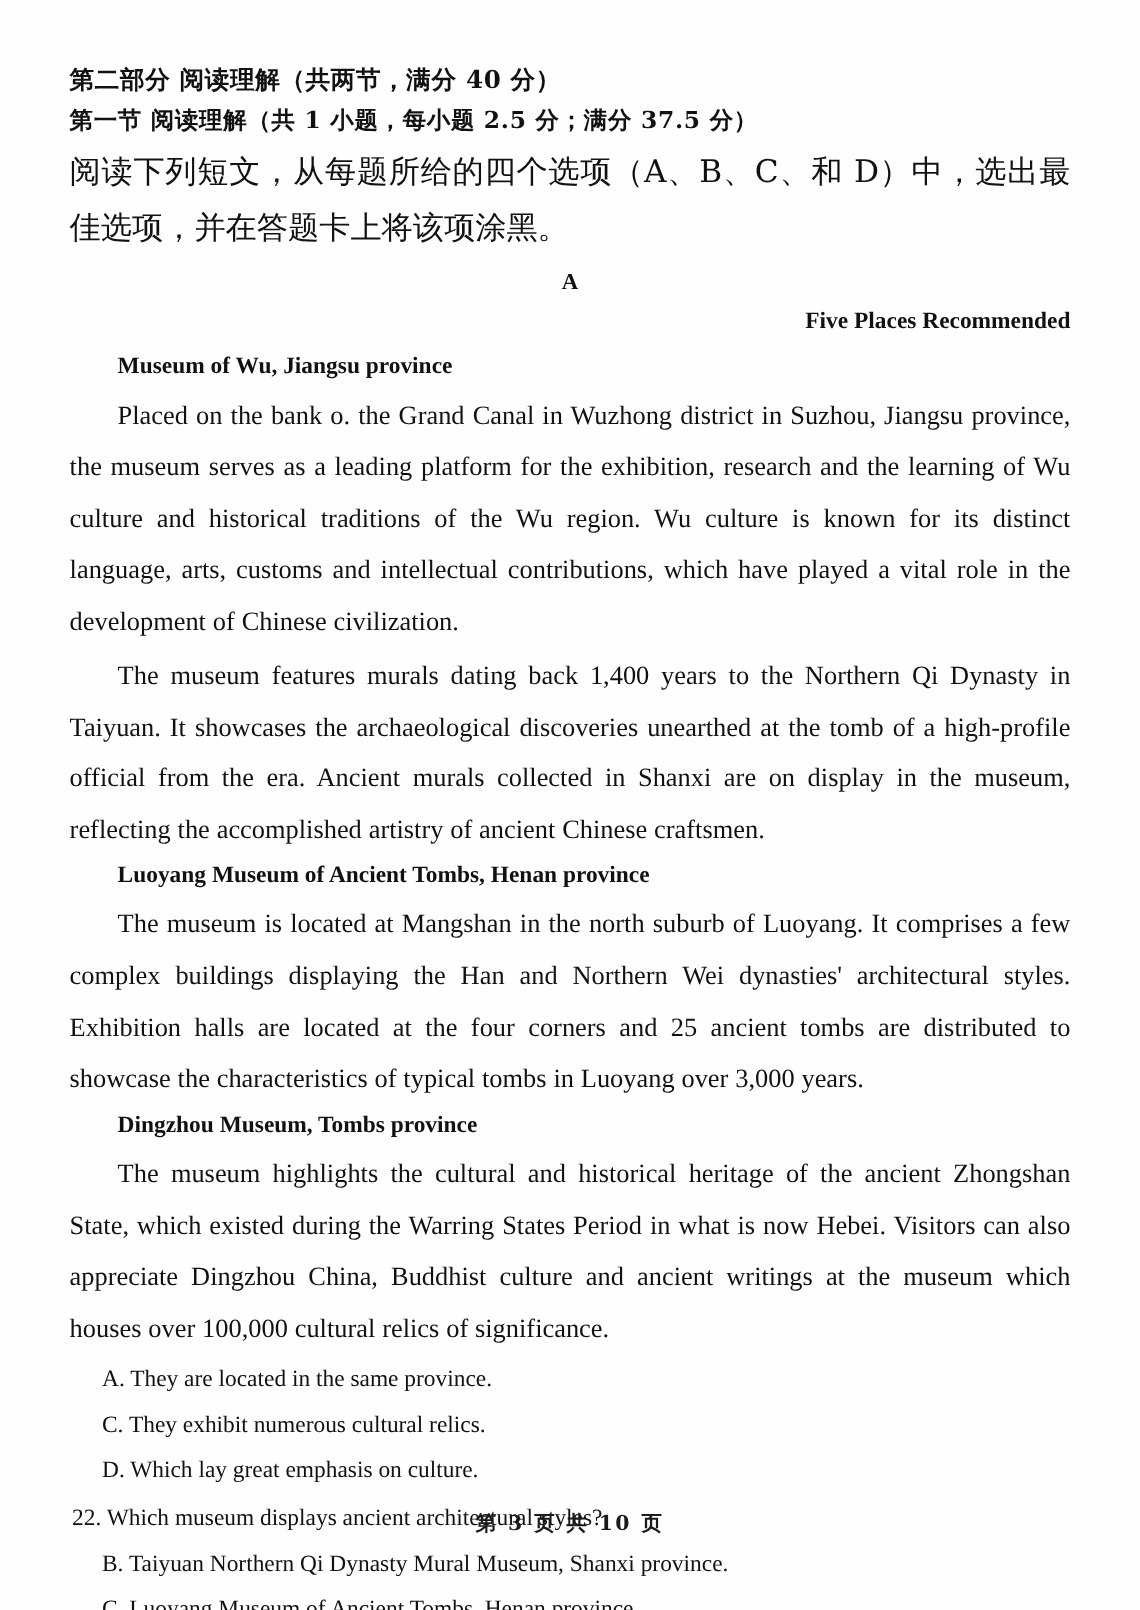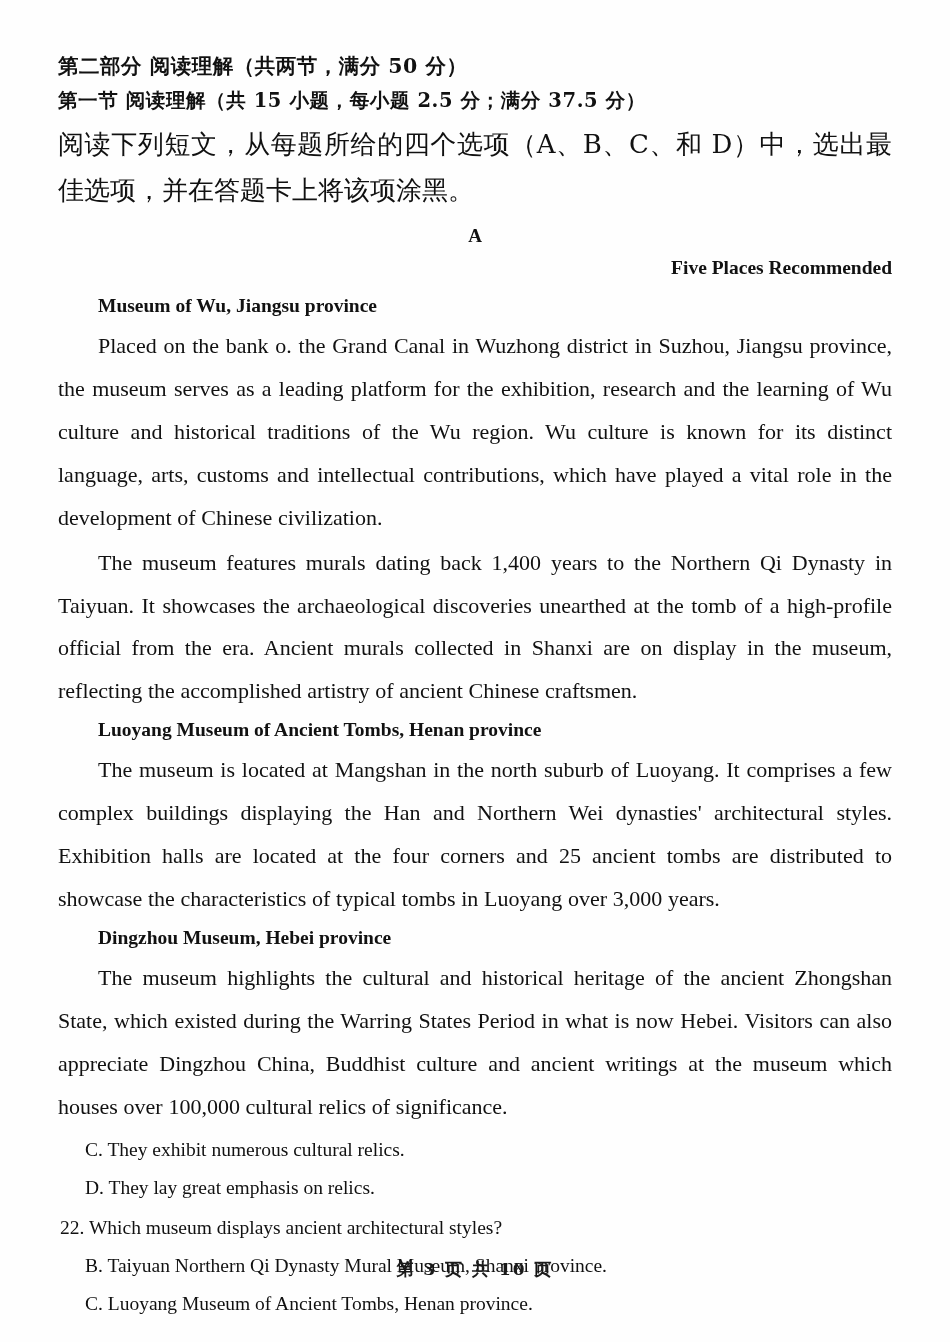--- a/index.html
+++ b/index.html
@@ -117,49 +117,50 @@
     letter-spacing: 2px;
     color: #1a1a1a;
   }
 </style>
 </head>
 <body>
 
 <div class="page">
   <div class="content">
 
-    <div class="cn-head">第二部分  阅读理解（共两节，满分 50 分）</div>
-    <div class="cn-head-2">第一节  阅读理解（共 15 小题，每小题 2.5 分；满分 37.5 分）</div>
+    <div class="cn-head">第二部分  阅读理解（共两节，满分 40 分）</div>
+    <div class="cn-head-2">第一节  阅读理解（共 1 小题，每小题 2.5 分；满分 37.5 分）</div>
     <div class="cn-instr">阅读下列短文，从每题所给的四个选项（A、B、C、和 D）中，选出最佳选项，并在答题卡上将该项涂黑。</div>
 
     <div class="sec-letter">A</div>
     <div class="passage-title">Five Places Recommended</div>
 
     <div>
       <div class="sub-head">Museum of Wu, Jiangsu province</div>
       <div class="para">Placed on the bank o. the Grand Canal in Wuzhong district in Suzhou, Jiangsu province, the museum serves as a leading platform for the exhibition, research and the learning of Wu culture and historical traditions of the Wu region. Wu culture is known for its distinct language, arts, customs and intellectual contributions, which have played a vital role in the development of Chinese civilization.</div>
     </div>
 
     <div>
       <div class="para">The museum features murals dating back 1,400 years to the Northern Qi Dynasty in Taiyuan. It showcases the archaeological discoveries unearthed at the tomb of a high-profile official from the era. Ancient murals collected in Shanxi are on display in the museum, reflecting the accomplished artistry of ancient Chinese craftsmen.</div>
     </div>
 
     <div>
       <div class="sub-head">Luoyang Museum of Ancient Tombs, Henan province</div>
       <div class="para">The museum is located at Mangshan in the north suburb of Luoyang. It comprises a few complex buildings displaying the Han and Northern Wei dynasties' architectural styles. Exhibition halls are located at the four corners and 25 ancient tombs are distributed to showcase the characteristics of typical tombs in Luoyang over 3,000 years.</div>
     </div>
 
     <div>
-      <div class="sub-head">Dingzhou Museum, Hebei province</div>
+      <div class="sub-head">Dingzhou Museum, Tombs province</div>
       <div class="para">The museum highlights the cultural and historical heritage of the ancient Zhongshan State, which existed during the Warring States Period in what is now Hebei. Visitors can also appreciate Dingzhou China, Buddhist culture and ancient writings at the museum which houses over 100,000 cultural relics of significance.</div>
     </div>
 
     <div class="q-block">
+      <p class="q-opt">A. They are located in the same province.</p>
       <p class="q-opt">C. They exhibit numerous cultural relics.</p>
-      <p class="q-opt">D. They lay great emphasis on relics.</p>
+      <p class="q-opt">D. Which lay great emphasis on culture.</p>
     </div>
 
     <div class="q-block">
       <p class="q-stem"><span>22.</span> <span>Which museum displays ancient architectural styles?</span></p>
       <p class="q-opt">B. Taiyuan Northern Qi Dynasty Mural Museum, Shanxi province.</p>
       <p class="q-opt">C. Luoyang Museum of Ancient Tombs, Henan province.</p>
 
     </div>
 
   </div>

